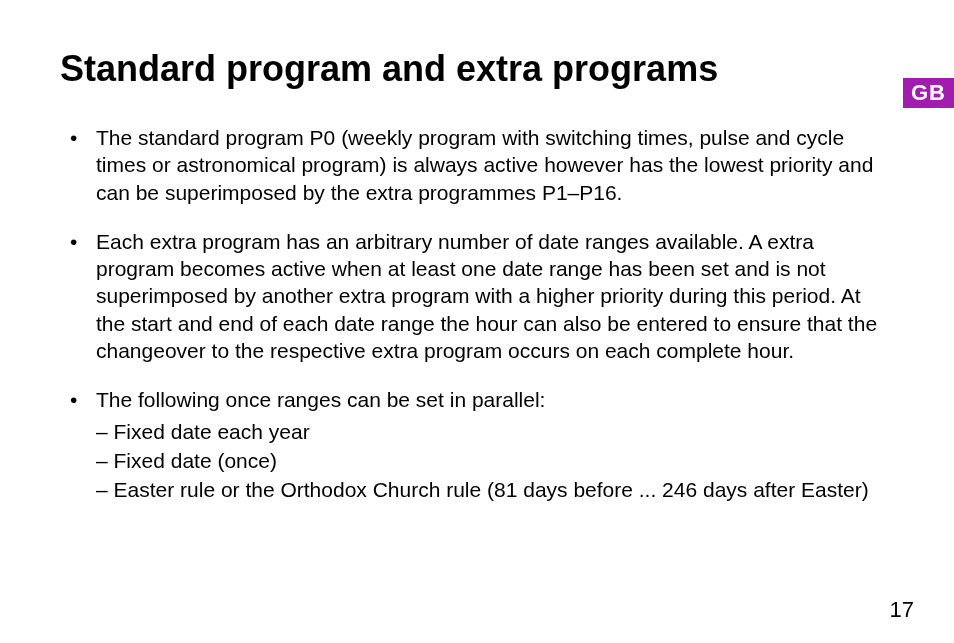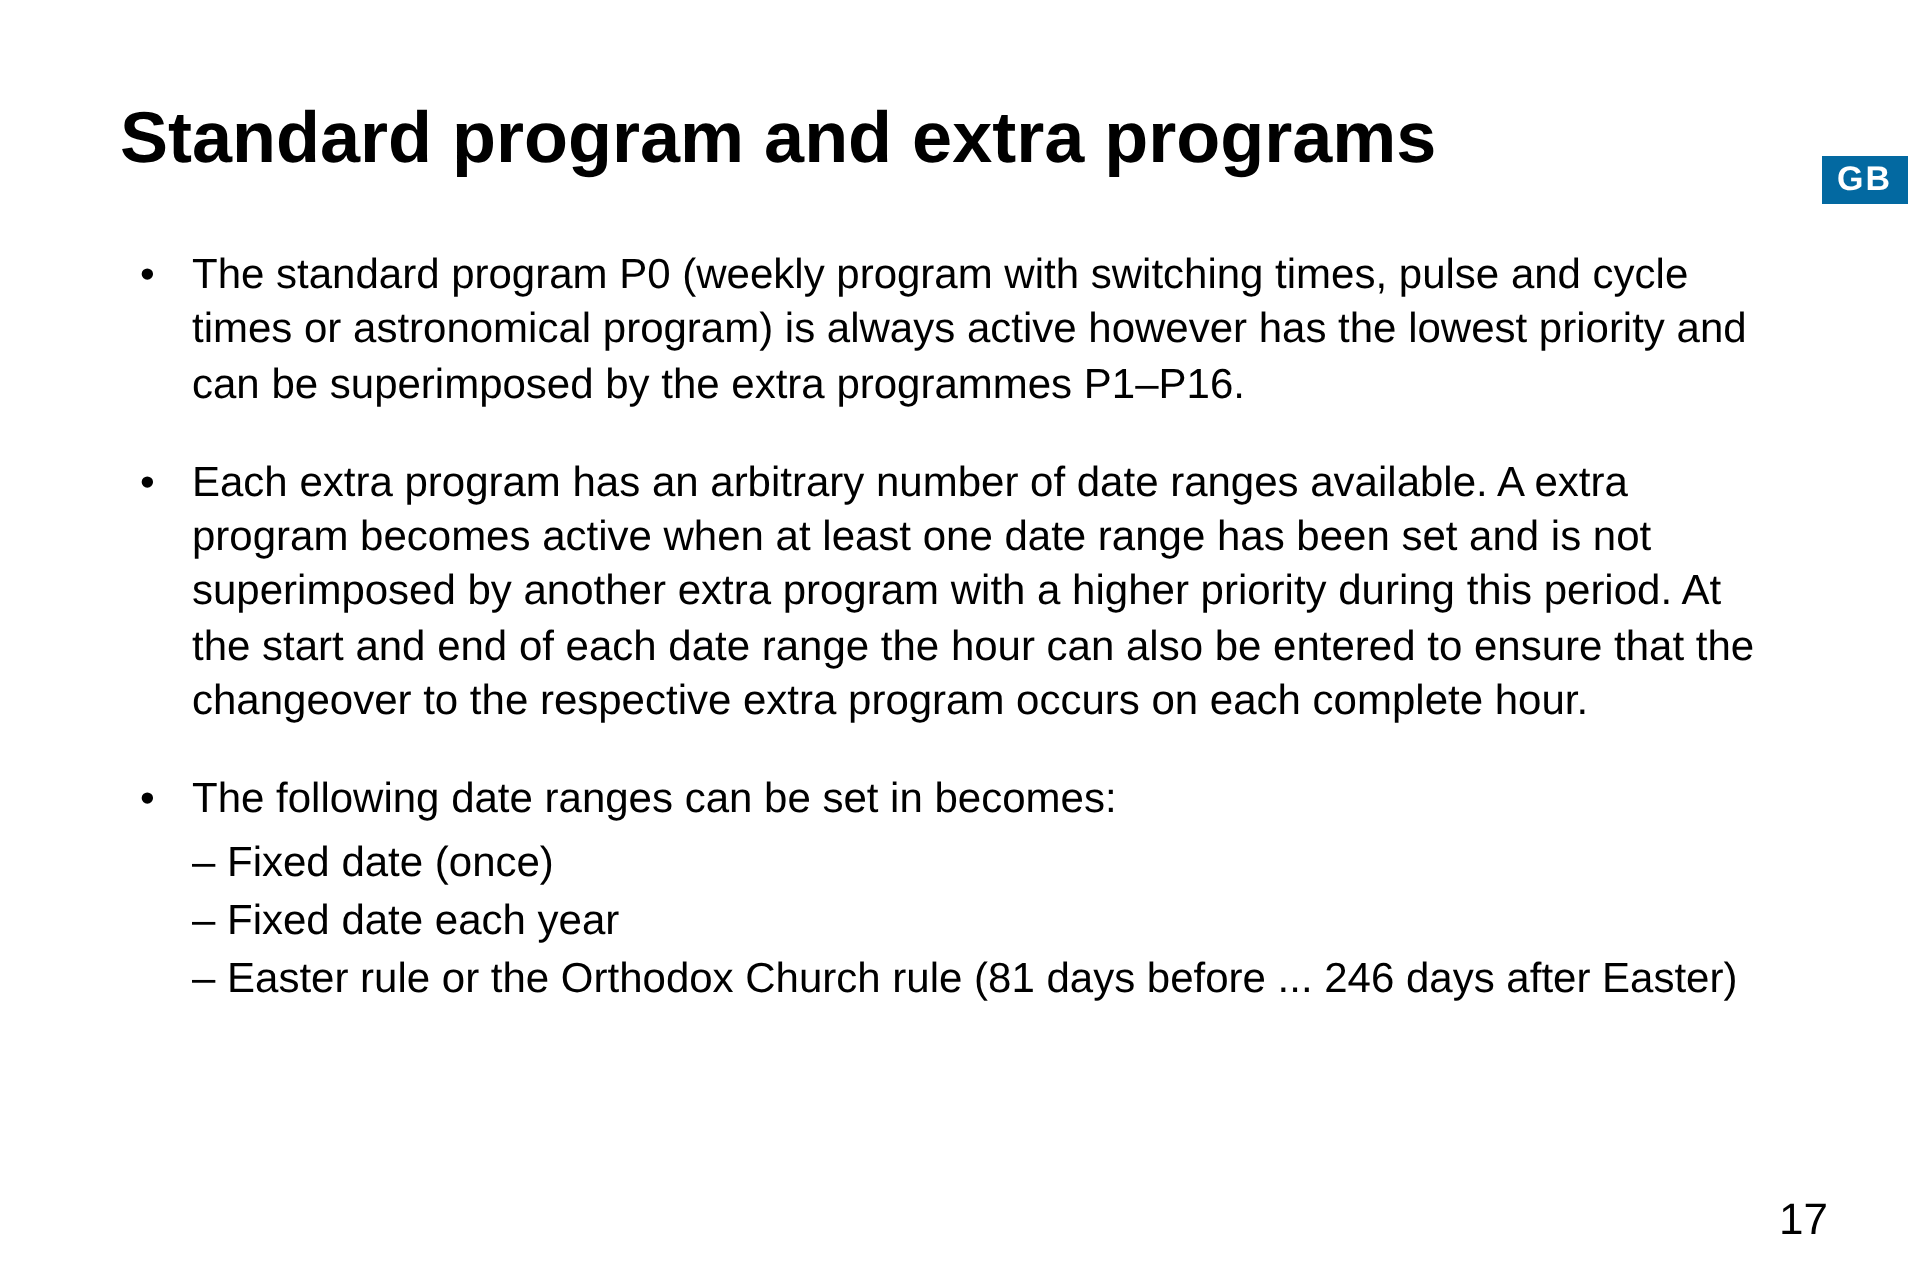--- a/index.html
+++ b/index.html
@@ -1,19 +1,19 @@
 <!DOCTYPE html>
 <html><head>
 <meta charset="utf-8">
 <style>
   * { margin: 0; padding: 0; box-sizing: border-box; }
   html, body { width: 954px; height: 643px; background: #fff; font-family: "Helvetica Neue", Helvetica, Arial, sans-serif; color: #000; }
   .page { position: relative; width: 954px; height: 643px; padding: 48px 60px 30px 60px; }
   .heading { font-size: 36px; font-weight: 700; letter-spacing: 0px; margin-bottom: 34px; font-stretch: condensed; }
-  .badge { position: absolute; top: 78px; right: 0; background: #0369a1; color: #fff; font-weight: 700; font-size: 17px; padding: 2px 8px 2px 8px; letter-spacing: 1px; }
+  .badge { position: absolute; top: 78px; right: 0; background: #a21caf; color: #fff; font-weight: 700; font-size: 22px; padding: 2px 8px 2px 8px; letter-spacing: 1px; }
   .content { font-size: 21px; line-height: 1.3; font-stretch: condensed; }
   .content ul { list-style: none; }
   .content ul > li { position: relative; padding-left: 36px; margin-bottom: 22px; }
   .content ul > li::before { content: "•"; position: absolute; left: 10px; top: 0; font-size: 21px; }
   .sublist { margin-top: 4px; }
   .sublist .item { padding-left: 0; margin-bottom: 2px; }
   .pagenum { position: absolute; right: 40px; bottom: 20px; font-size: 22px; }
 </style>
 </head>
 <body>
@@ -22,24 +22,24 @@
 
   <div class="badge">GB</div>
 
   <h1 class="heading">Standard program and extra programs</h1>
 
   <div class="content">
     <ul>
       <li><span>The standard program P0 (weekly program with switching times, pulse and cycle times or astronomical program) is always active however has the lowest priority and can be superimposed by the extra programmes P1–P16.</span></li>
       <li><span>Each extra program has an arbitrary number of date ranges available. A extra program becomes active when at least one date range has been set and is not superimposed by another extra program with a higher priority during this period. At the start and end of each date range the hour can also be entered to ensure that the changeover to the respective extra program occurs on each complete hour.</span></li>
       <li>
-        <span>The following date ranges can be set in becomes:</span>
+        <span>The following once ranges can be set in parallel:</span>
         <div class="sublist">
+          <div class="item">– Fixed date each year</div>
           <div class="item">– Fixed date (once)</div>
-          <div class="item">– Fixed date each year</div>
           <div class="item">– Easter rule or the Orthodox Church rule (81 days before ... 246 days after Easter)</div>
         </div>
       </li>
     </ul>
   </div>
 
   <div class="pagenum">17</div>
 
 </div>
 

